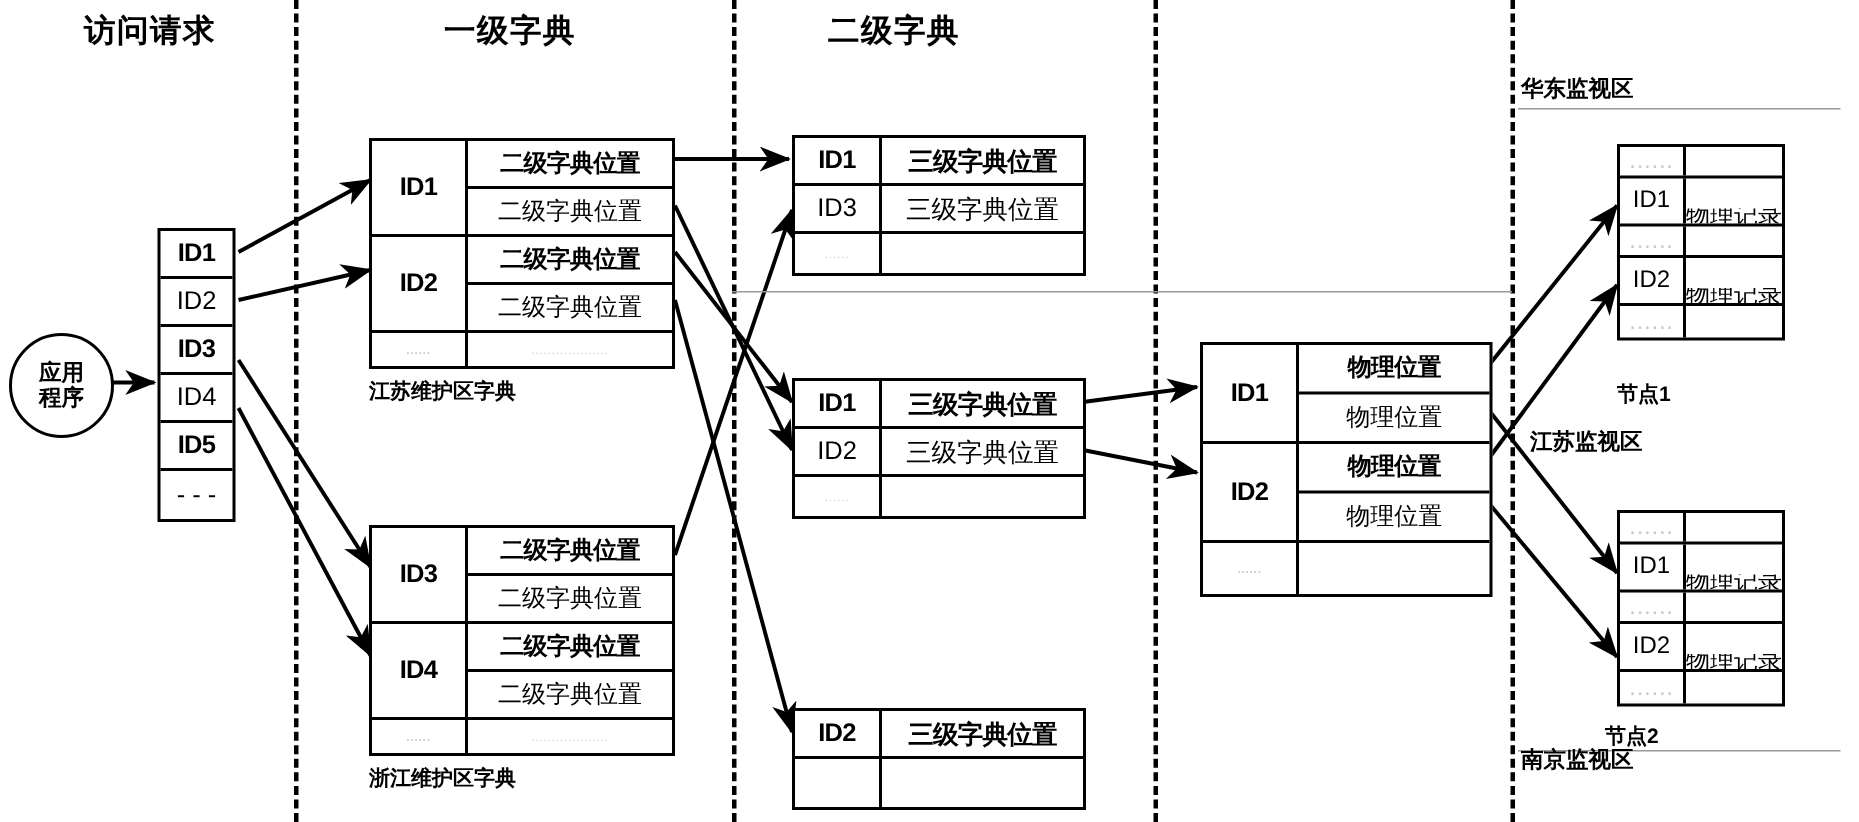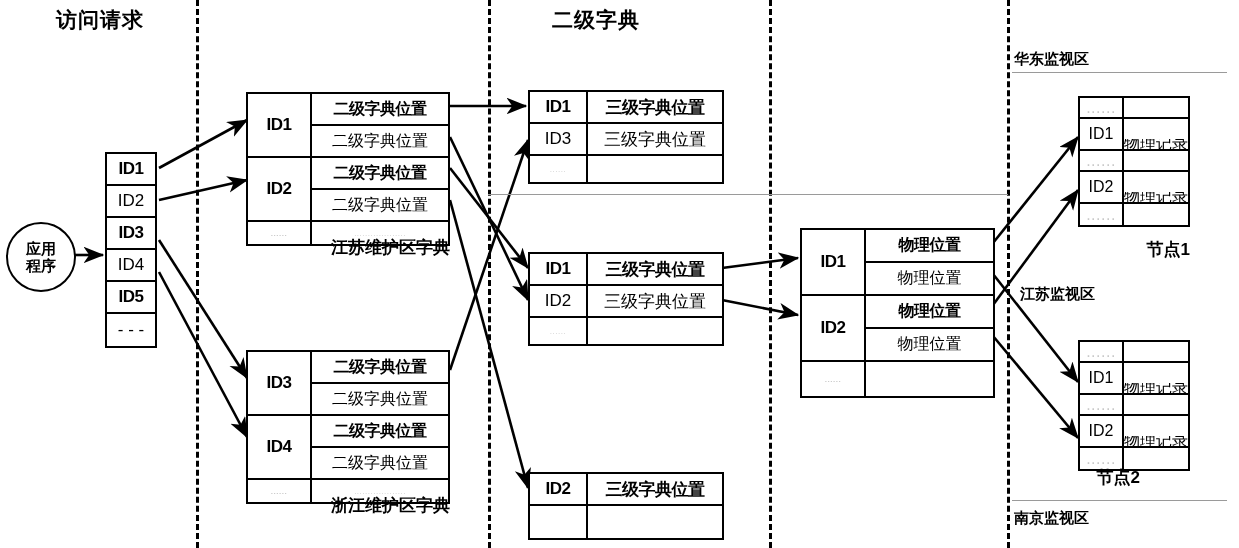--- a/index.html
+++ b/index.html
@@ -46,21 +46,21 @@
   .lvl1 .idc{width:62px;border-right:2.5px solid #000;display:flex;align-items:center;
              justify-content:center;font-size:17px;font-weight:bold;letter-spacing:-0.5px;}
   .lvl1 .subs{flex:1;}
   .lvl1 .sub{height:30px;display:flex;align-items:center;justify-content:center;
              border-bottom:2.5px solid #000;font-size:16px;}
   .lvl1 .sub:last-child{border-bottom:none;}
   .lvl1 .sub.b{font-weight:bold;letter-spacing:-0.5px;}
   .lvl1 .tail{display:flex;height:22px;}
   .lvl1 .tail .idc{border-right:2.5px solid #000;}
 
-  .caption{position:absolute;font-size:17px;font-weight:bold;text-align:right;white-space:nowrap;}
+  .caption{position:absolute;font-size:14px;font-weight:bold;text-align:left;white-space:nowrap;margin-top:16px;}
 
   
   .lvl2{width:196px;}
   .lvl2 .row{height:32px;}
   .lvl2 .idc{width:58px;}
   .lvl2 .vc{flex:1;}
   .lvl2 .row.b .cell{font-weight:bold;letter-spacing:-0.5px;}
 
   
   #lvl3{left:800px;top:228px;width:195px;}
@@ -87,20 +87,21 @@
   
   .region{position:absolute;font-size:15px;font-weight:bold;white-space:nowrap;}
   .grule{position:absolute;height:0;border-top:1.5px solid #9a9a9a;}
 </style>
 </head>
 <body>
 
 <div id="stage">
 
   <div class="col-header" style="left:30px;top:6px;width:140px;">访问请求</div>
+  <div class="col-header" style="left:250px;top:6px;width:180px;">一级字典</div>
   <div class="col-header" style="left:506px;top:6px;width:180px;">二级字典</div>
 
   <div class="divider" style="left:196px;"></div>
   <div class="divider" style="left:488px;"></div>
   <div class="divider" style="left:769px;"></div>
   <div class="divider" style="left:1007px;"></div>
 
   <svg id="arrows" viewBox="0 0 1239 548">
     <defs>
       <marker id="ah" markerWidth="9" markerHeight="9" refX="7.5" refY="3.2" orient="auto" markerUnits="strokeWidth">
@@ -322,20 +323,20 @@
       </div>
     <div class="row r-data">
       <div class="cell idc">ID2</div>
       <div class="cell vc">物理记录</div>
       </div>
     <div class="row r-blank">
       <div class="cell idc faint">......</div>
       <div class="cell vc"></div>
       </div>
   </div>
-  <div class="caption" style="left:1028px;top:466px;width:112px;">节点2</div>
+  <div class="caption" style="left:1070px;top:466px;width:112px;">节点2</div>
 
   <div class="grule" style="left:1012px;top:500px;width:215px;"></div>
-  <div class="region" style="left:1014px;top:497px;margin-top:12px;">南京监视区</div>
+  <div class="region" style="left:1014px;top:497px;">南京监视区</div>
 
   <div class="grule" style="left:488px;top:194px;width:520px;"></div>
 
 </div>
 
 </body></html>

